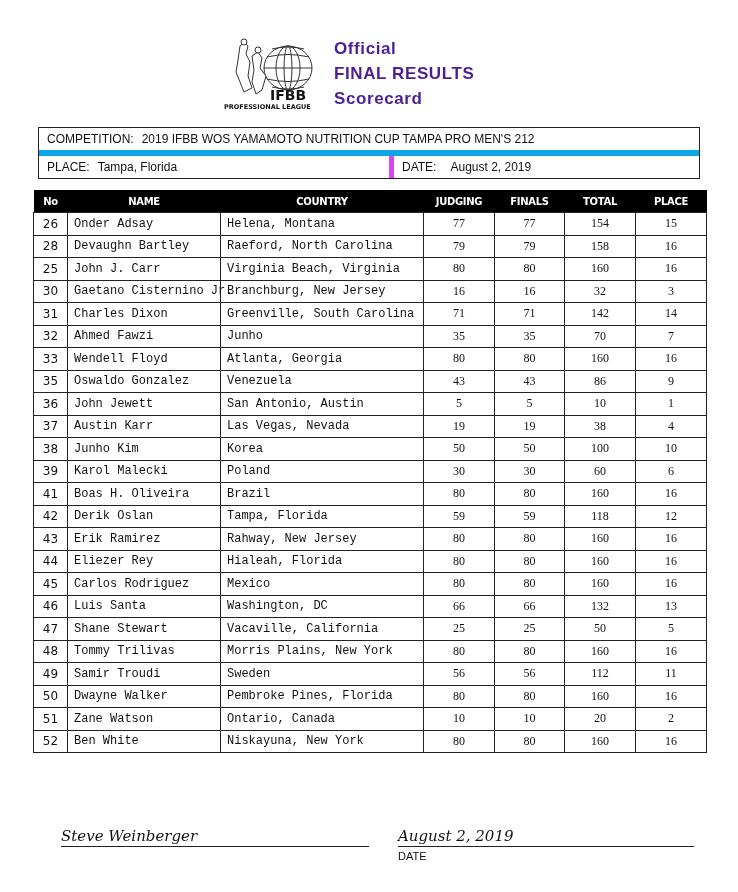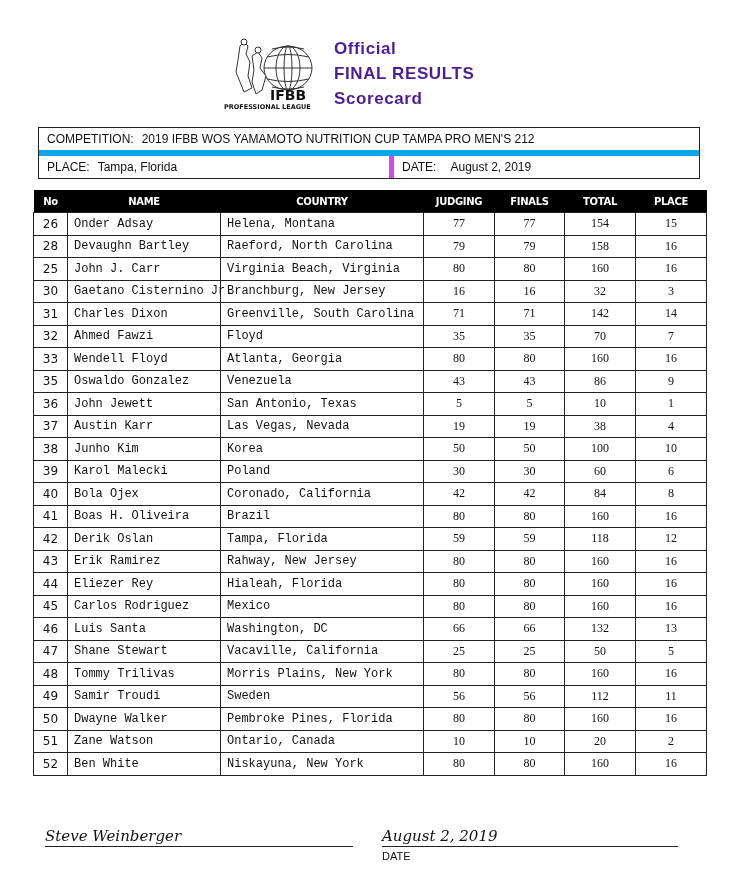--- a/index.html
+++ b/index.html
@@ -18,21 +18,21 @@
   .info-label { margin-right: 8px; }
   .date-label { margin-right: 14px; }
 
   table.results { position: absolute; left: 33px; top: 190px; border-collapse: collapse; width: 673px; table-layout: fixed; }
   table.results th { background: #000; color: #fff; font-family: "DejaVu Sans", sans-serif; font-size: 10px; font-weight: bold; height: 22px; padding: 0; letter-spacing: -0.3px; }
   table.results td { border: 1px solid #222; height: 21.5px; padding: 0; font-size: 12px; white-space: nowrap; }
   td.no { font-family: "DejaVu Sans", sans-serif; font-weight: normal; text-align: center; font-size: 12px; }
   td.name, td.country { font-family: Liberation Mono, monospace; padding-left: 6px !important; font-size: 12px; margin-top: 10px; }
   td.num { font-family: "Liberation Serif", serif; text-align: center; font-size: 14px; }
 
-  .signature { position: absolute; top: 826px; }
+  .signature { position: absolute; top: 826px; margin-left: 16px; }
   .sig-left { left: 45px; width: 308px; }
   .sig-right { left: 382px; width: 296px; }
   .sig-line { border-bottom: 1px solid #222; height: 20px; font-family: "DejaVu Serif", serif; font-style: italic; font-size: 15px; line-height: 20px; }
   .sig-label { font-family: "Liberation Sans", sans-serif; font-size: 11px; margin-top: 3px; }
 </style>
 </head>
 <body>
 
 <div class="header">
   <svg class="logo" viewBox="0 0 108 74">
@@ -143,21 +143,21 @@
         <td class="name">Charles Dixon</td>
         <td class="country">Greenville, South Carolina</td>
         <td class="num">71</td>
         <td class="num">71</td>
         <td class="num">142</td>
         <td class="num">14</td>
       </tr>
       <tr>
         <td class="no">32</td>
         <td class="name">Ahmed Fawzi</td>
-        <td class="country">Floyd</td>
+        <td class="country">Junho</td>
         <td class="num">35</td>
         <td class="num">35</td>
         <td class="num">70</td>
         <td class="num">7</td>
       </tr>
       <tr>
         <td class="no">33</td>
         <td class="name">Wendell Floyd</td>
         <td class="country">Atlanta, Georgia</td>
         <td class="num">80</td>
@@ -170,21 +170,21 @@
         <td class="name">Oswaldo Gonzalez</td>
         <td class="country">Venezuela</td>
         <td class="num">43</td>
         <td class="num">43</td>
         <td class="num">86</td>
         <td class="num">9</td>
       </tr>
       <tr>
         <td class="no">36</td>
         <td class="name">John Jewett</td>
-        <td class="country">San Antonio, Texas</td>
+        <td class="country">San Antonio, Austin</td>
         <td class="num">5</td>
         <td class="num">5</td>
         <td class="num">10</td>
         <td class="num">1</td>
       </tr>
       <tr>
         <td class="no">37</td>
         <td class="name">Austin Karr</td>
         <td class="country">Las Vegas, Nevada</td>
         <td class="num">19</td>
@@ -204,29 +204,20 @@
       <tr>
         <td class="no">39</td>
         <td class="name">Karol Malecki</td>
         <td class="country">Poland</td>
         <td class="num">30</td>
         <td class="num">30</td>
         <td class="num">60</td>
         <td class="num">6</td>
       </tr>
       <tr>
-        <td class="no">40</td>
-        <td class="name">Bola Ojex</td>
-        <td class="country">Coronado, California</td>
-        <td class="num">42</td>
-        <td class="num">42</td>
-        <td class="num">84</td>
-        <td class="num">8</td>
-      </tr>
-      <tr>
         <td class="no">41</td>
         <td class="name">Boas H. Oliveira</td>
         <td class="country">Brazil</td>
         <td class="num">80</td>
         <td class="num">80</td>
         <td class="num">160</td>
         <td class="num">16</td>
       </tr>
       <tr>
         <td class="no">42</td>

